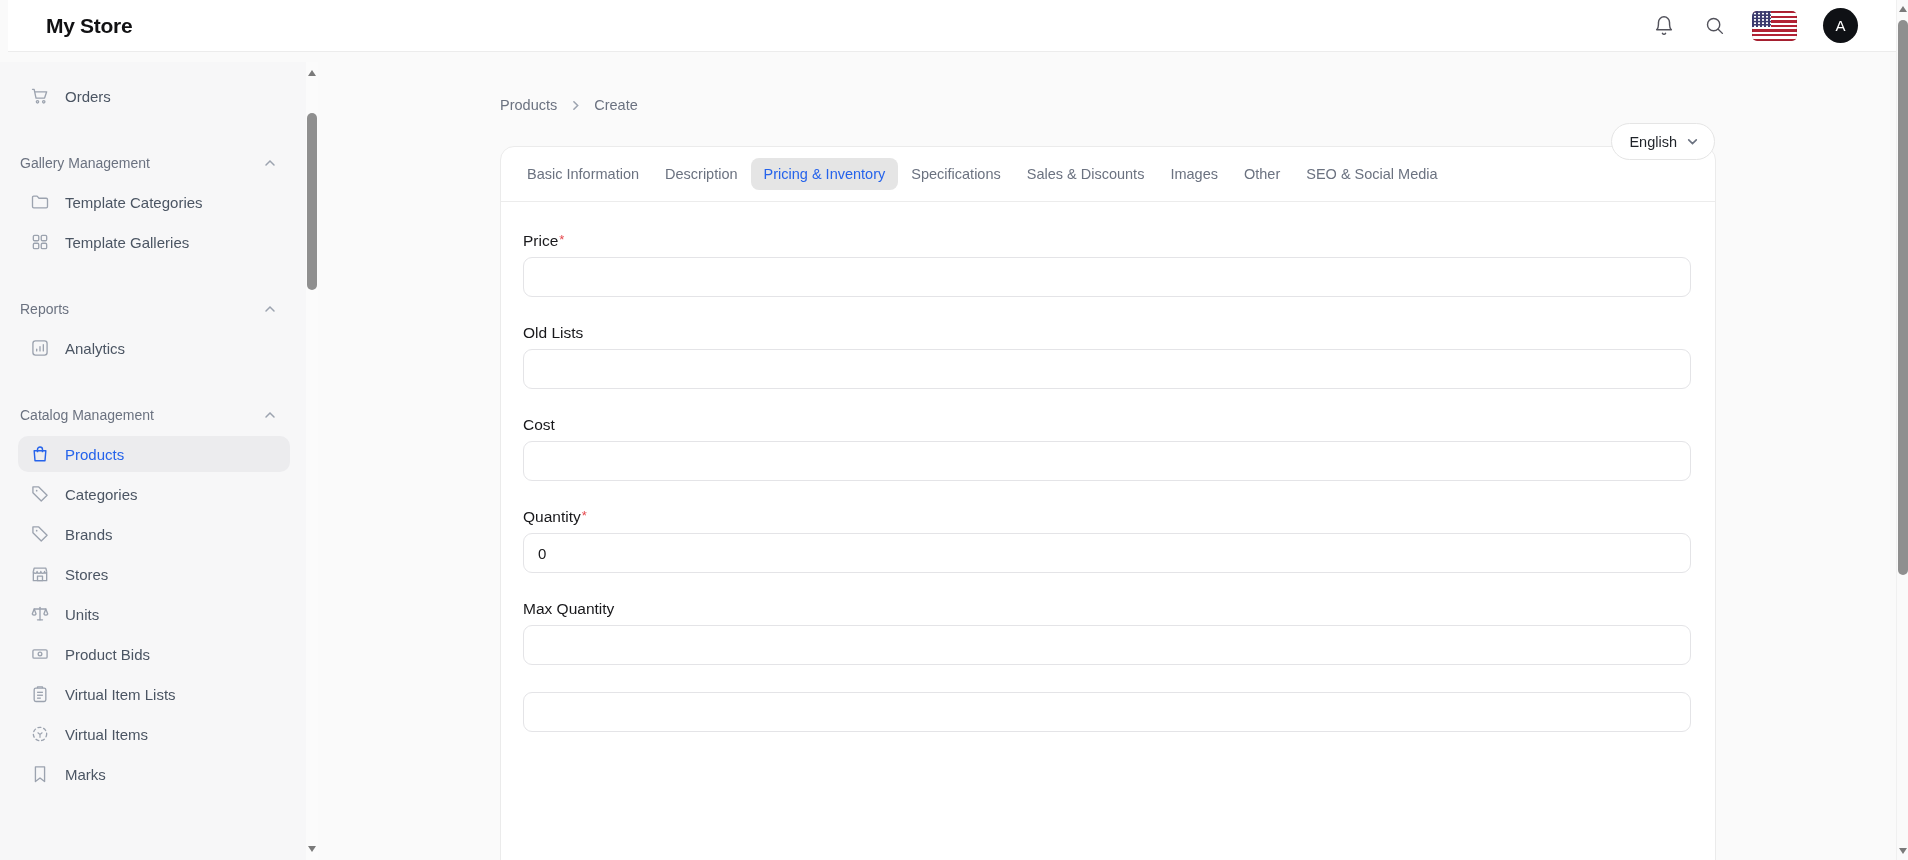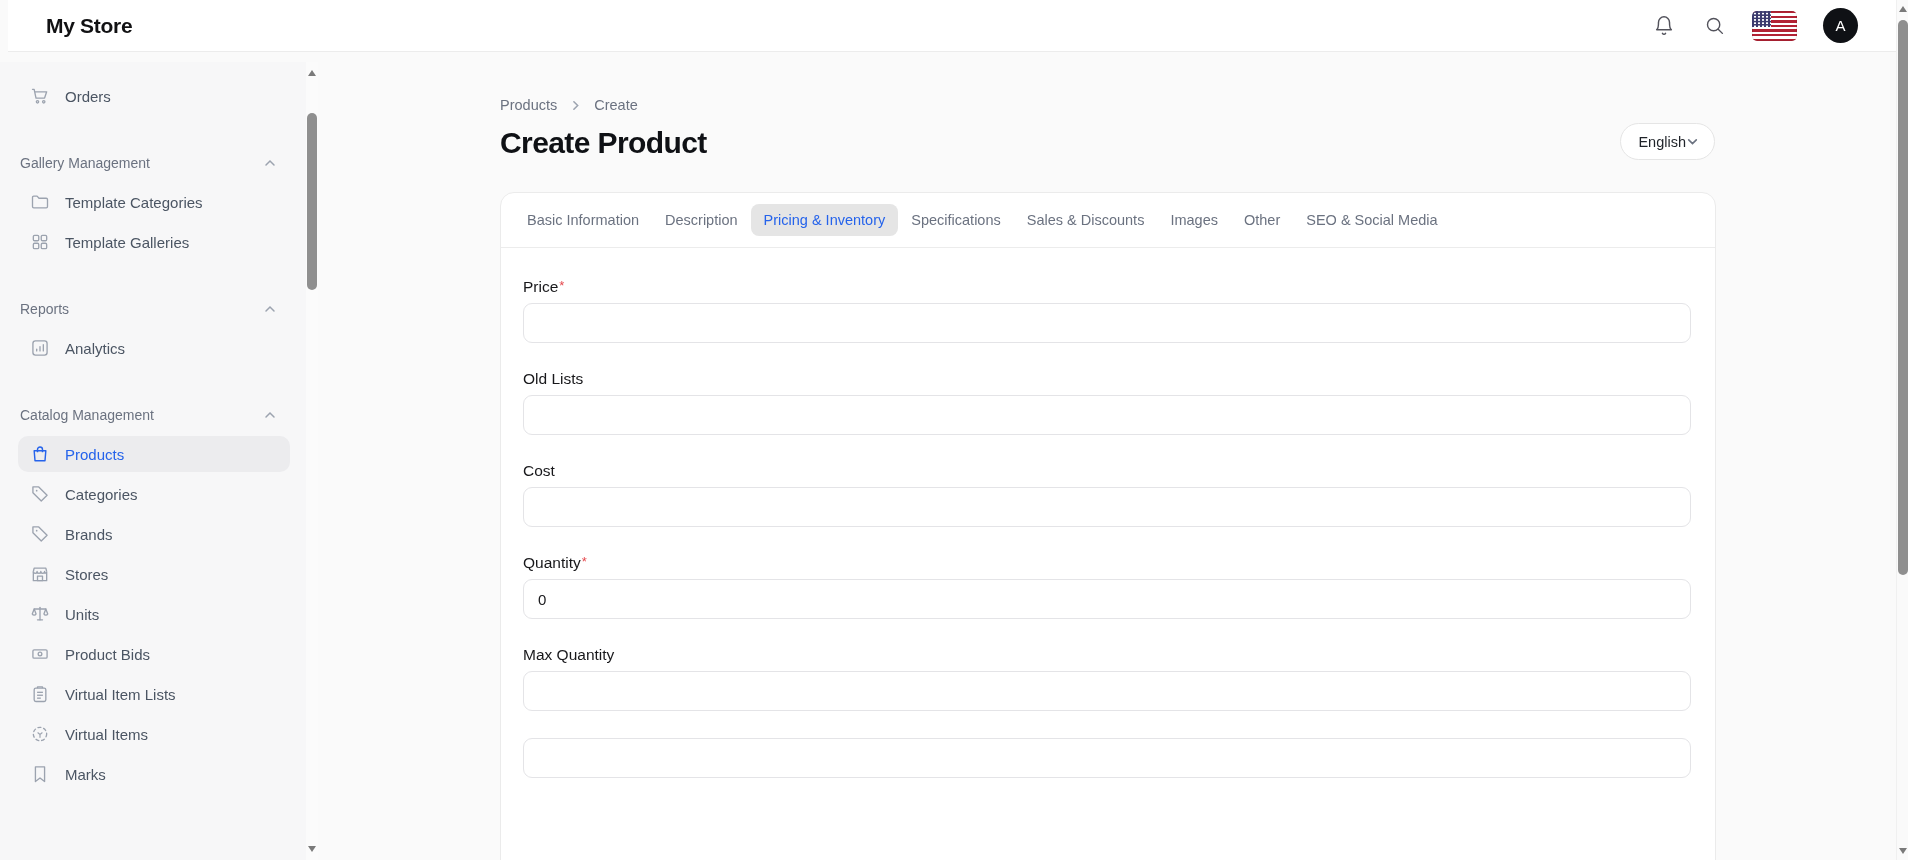--- a/index.html
+++ b/index.html
@@ -62,21 +62,21 @@
     position:absolute; top:62px; left:318px; width:1578px; bottom:0;
     background:#fafafa; padding:34px 180px 0 182px; overflow:hidden;
   }
   .breadcrumb { display:flex; align-items:center; gap:12px; font-size:14.5px; color:#6b7280; height:18px; }
   .breadcrumb .crumb { cursor:pointer; }
   .breadcrumb svg { color:#9ca3af; }
   .page-title { margin-top:12px; font-size:30px; font-weight:700; letter-spacing:-0.6px; color:#0f1115; }
   .lang-btn {
     position:absolute; top:61px; right:181px; height:37px; padding:0 15px 0 17px;
     background:#ffffff; border:1px solid #e5e5e5; border-radius:18.5px;
-    display:flex; align-items:center; font-size:14.5px; color:#1f2329; cursor:pointer;
+    display:flex; align-items:center; gap:9px; font-size:14.5px; color:#1f2329; cursor:pointer;
   }
   .lang-btn svg { color:#6b7280; }
   .card {
     margin-top:32px; width:1216px; height:1200px;
     background:#ffffff; border:1px solid #ebebeb; border-radius:14px;
   }
   .tabs {
     height:55px; display:flex; align-items:center; padding:0 13px;
     border-bottom:1px solid #ececec;
   }
@@ -289,21 +289,20 @@
 <main class="main">
 
   <div class="breadcrumb">
     <span class="crumb">Products</span>
     <svg width="13" height="13" viewBox="0 0 12 12" fill="none" stroke="currentColor" stroke-width="1.4" stroke-linecap="round">
         <polyline points="4.5,2.5 8,6 4.5,9.5"></polyline>
       </svg>
     <span class="crumb">Create</span>
   </div>
 
-  <h1 class="page-title">Create Product</h1>
 
   <button class="lang-btn">
     <span>English</span>
     <svg width="13" height="13" viewBox="0 0 12 12" fill="none" stroke="currentColor" stroke-width="1.5" stroke-linecap="round">
         <polyline points="2.5,4.5 6,8 9.5,4.5"></polyline>
       </svg>
   </button>
 
   <section class="card">
 

